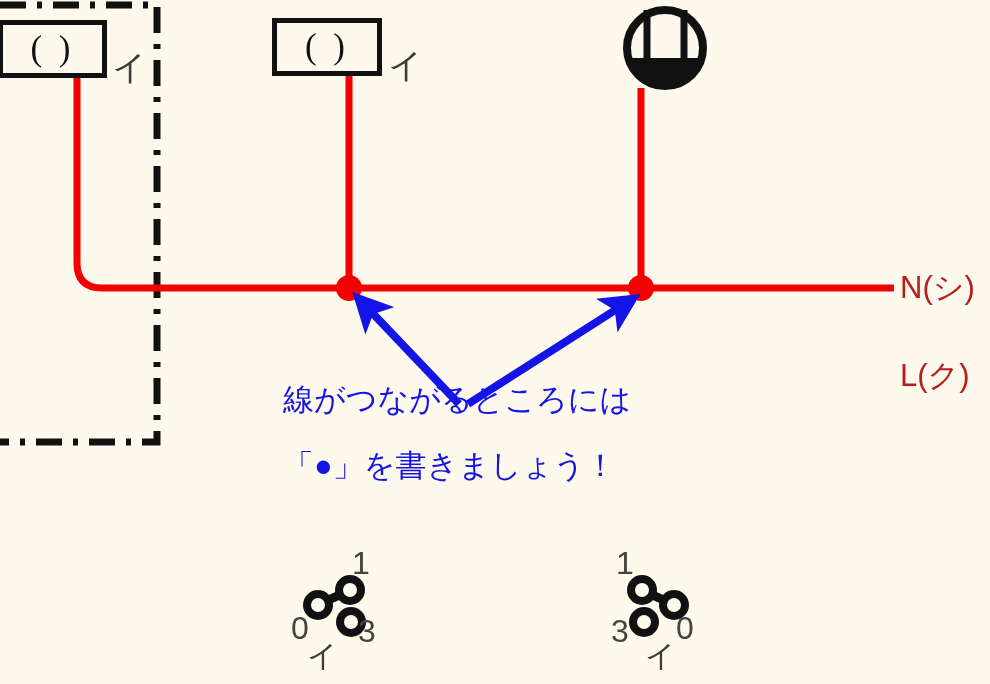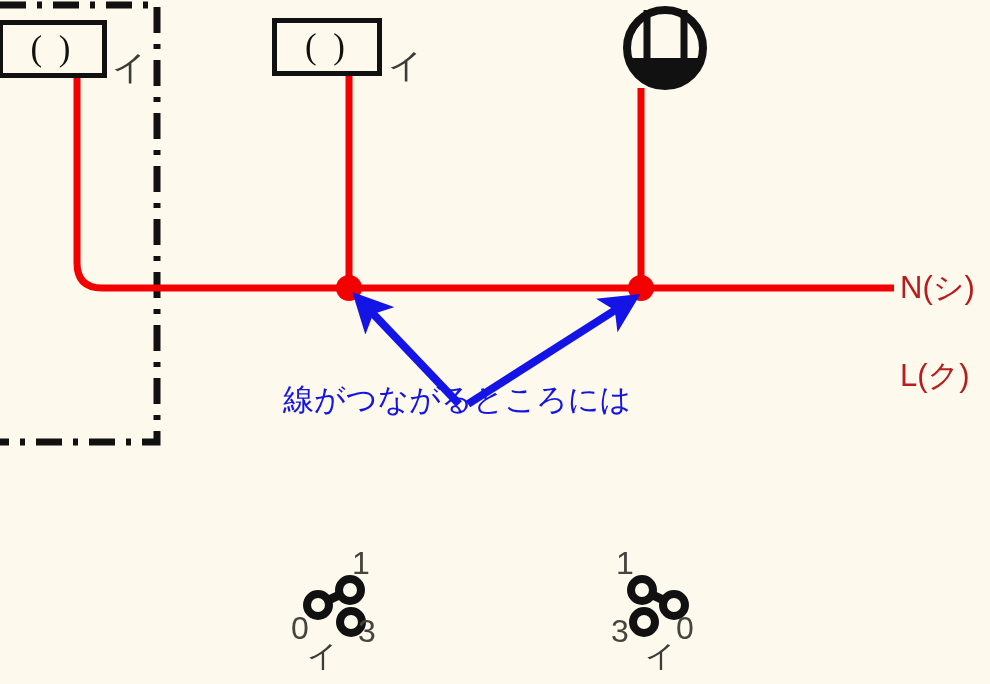--- a/index.html
+++ b/index.html
@@ -134,20 +134,21 @@
   <div class="box-sym" style="left:272px; top:18px; width:110px; height:58px;">( )</div>
 
   <div class="txt lbl-kana" style="left:112px; top:50px;">イ</div>
   <div class="txt lbl-kana" style="left:388px; top:48px;">イ</div>
 
 
   <div class="txt lbl-side" style="left:900px; top:272px;">N(シ)</div>
   <div class="txt lbl-side" style="left:900px; top:360px;">L(ク)</div>
 
   <div class="txt lbl-note" style="left:283px; top:381px;text-align:center;">線がつながるところには</div>
+  <div class="txt lbl-note" style="left:283px; top:447px;">「●」を書きましょう！</div>
 
   <div class="txt lbl-term" style="left:291px; top:612px;">0</div>
   <div class="txt lbl-term" style="left:352px; top:547px;">1</div>
   <div class="txt lbl-term" style="left:358px; top:615px;">3</div>
   <div class="txt lbl-kana-sm" style="left:307px; top:641px;">イ</div>
 
   <div class="txt lbl-term" style="left:616px; top:547px;">1</div>
   <div class="txt lbl-term" style="left:676px; top:612px;">0</div>
   <div class="txt lbl-term" style="left:611px; top:615px;">3</div>
   <div class="txt lbl-kana-sm" style="left:645px; top:641px;">イ</div>

